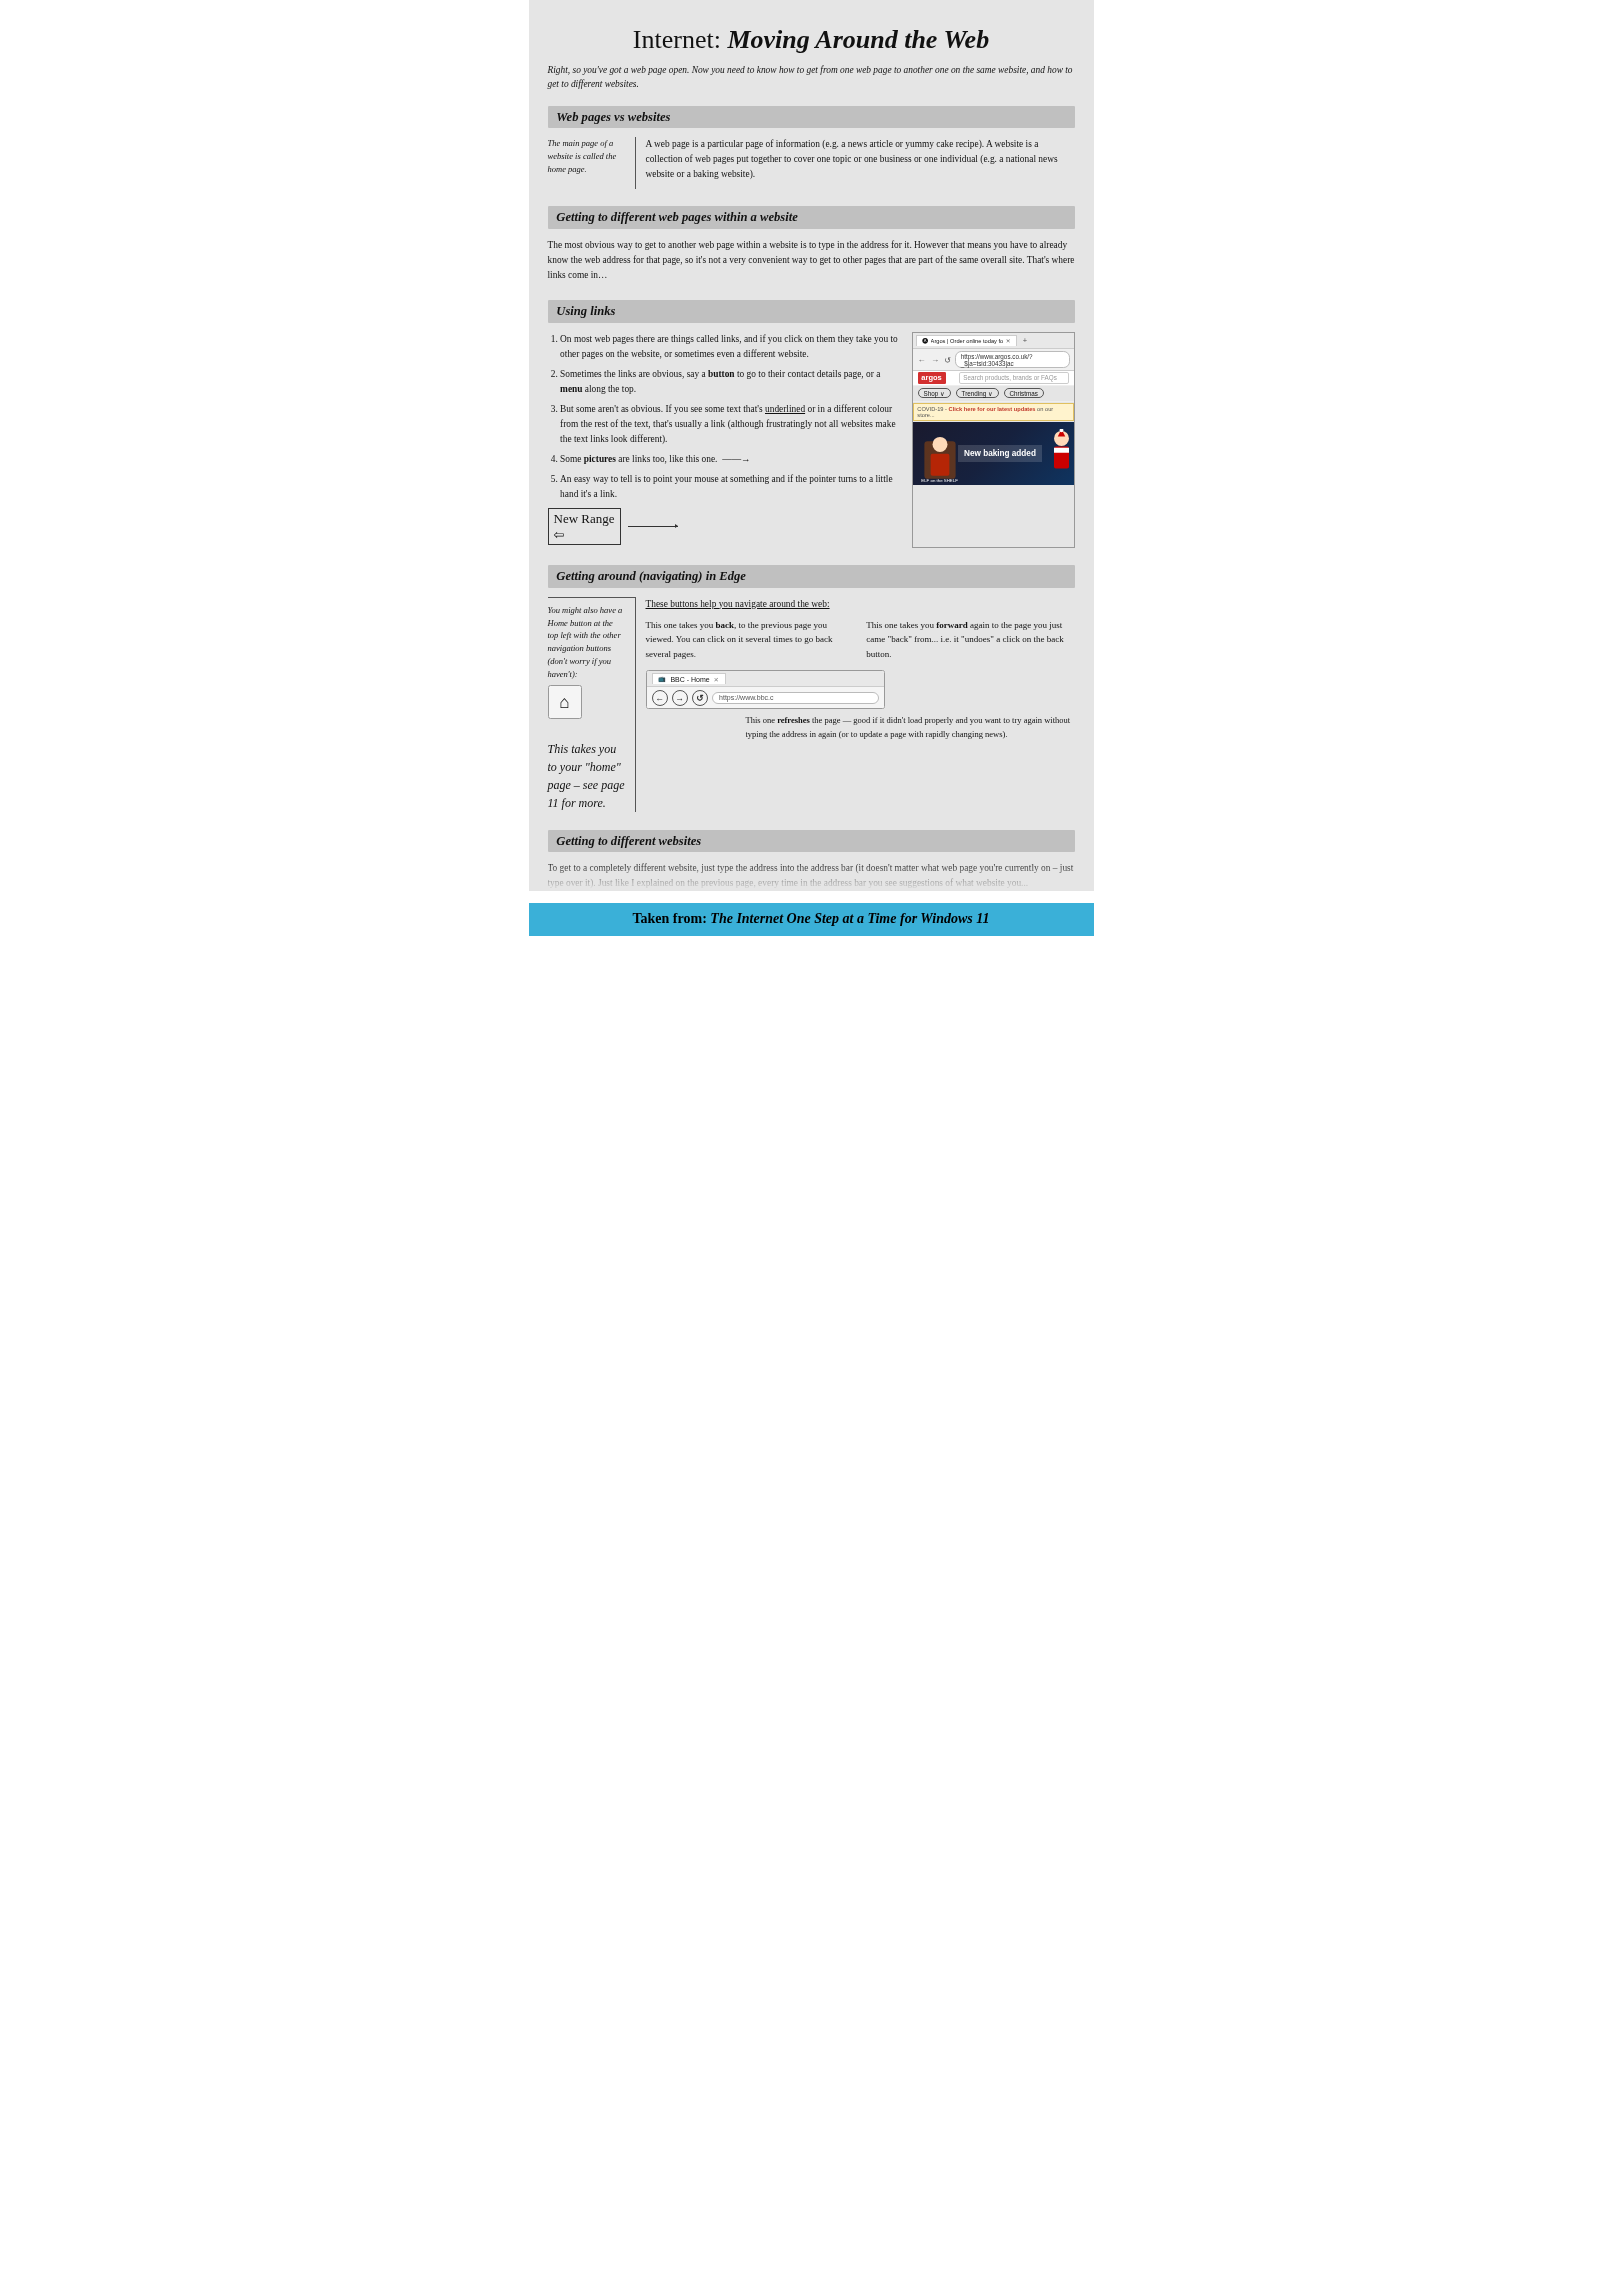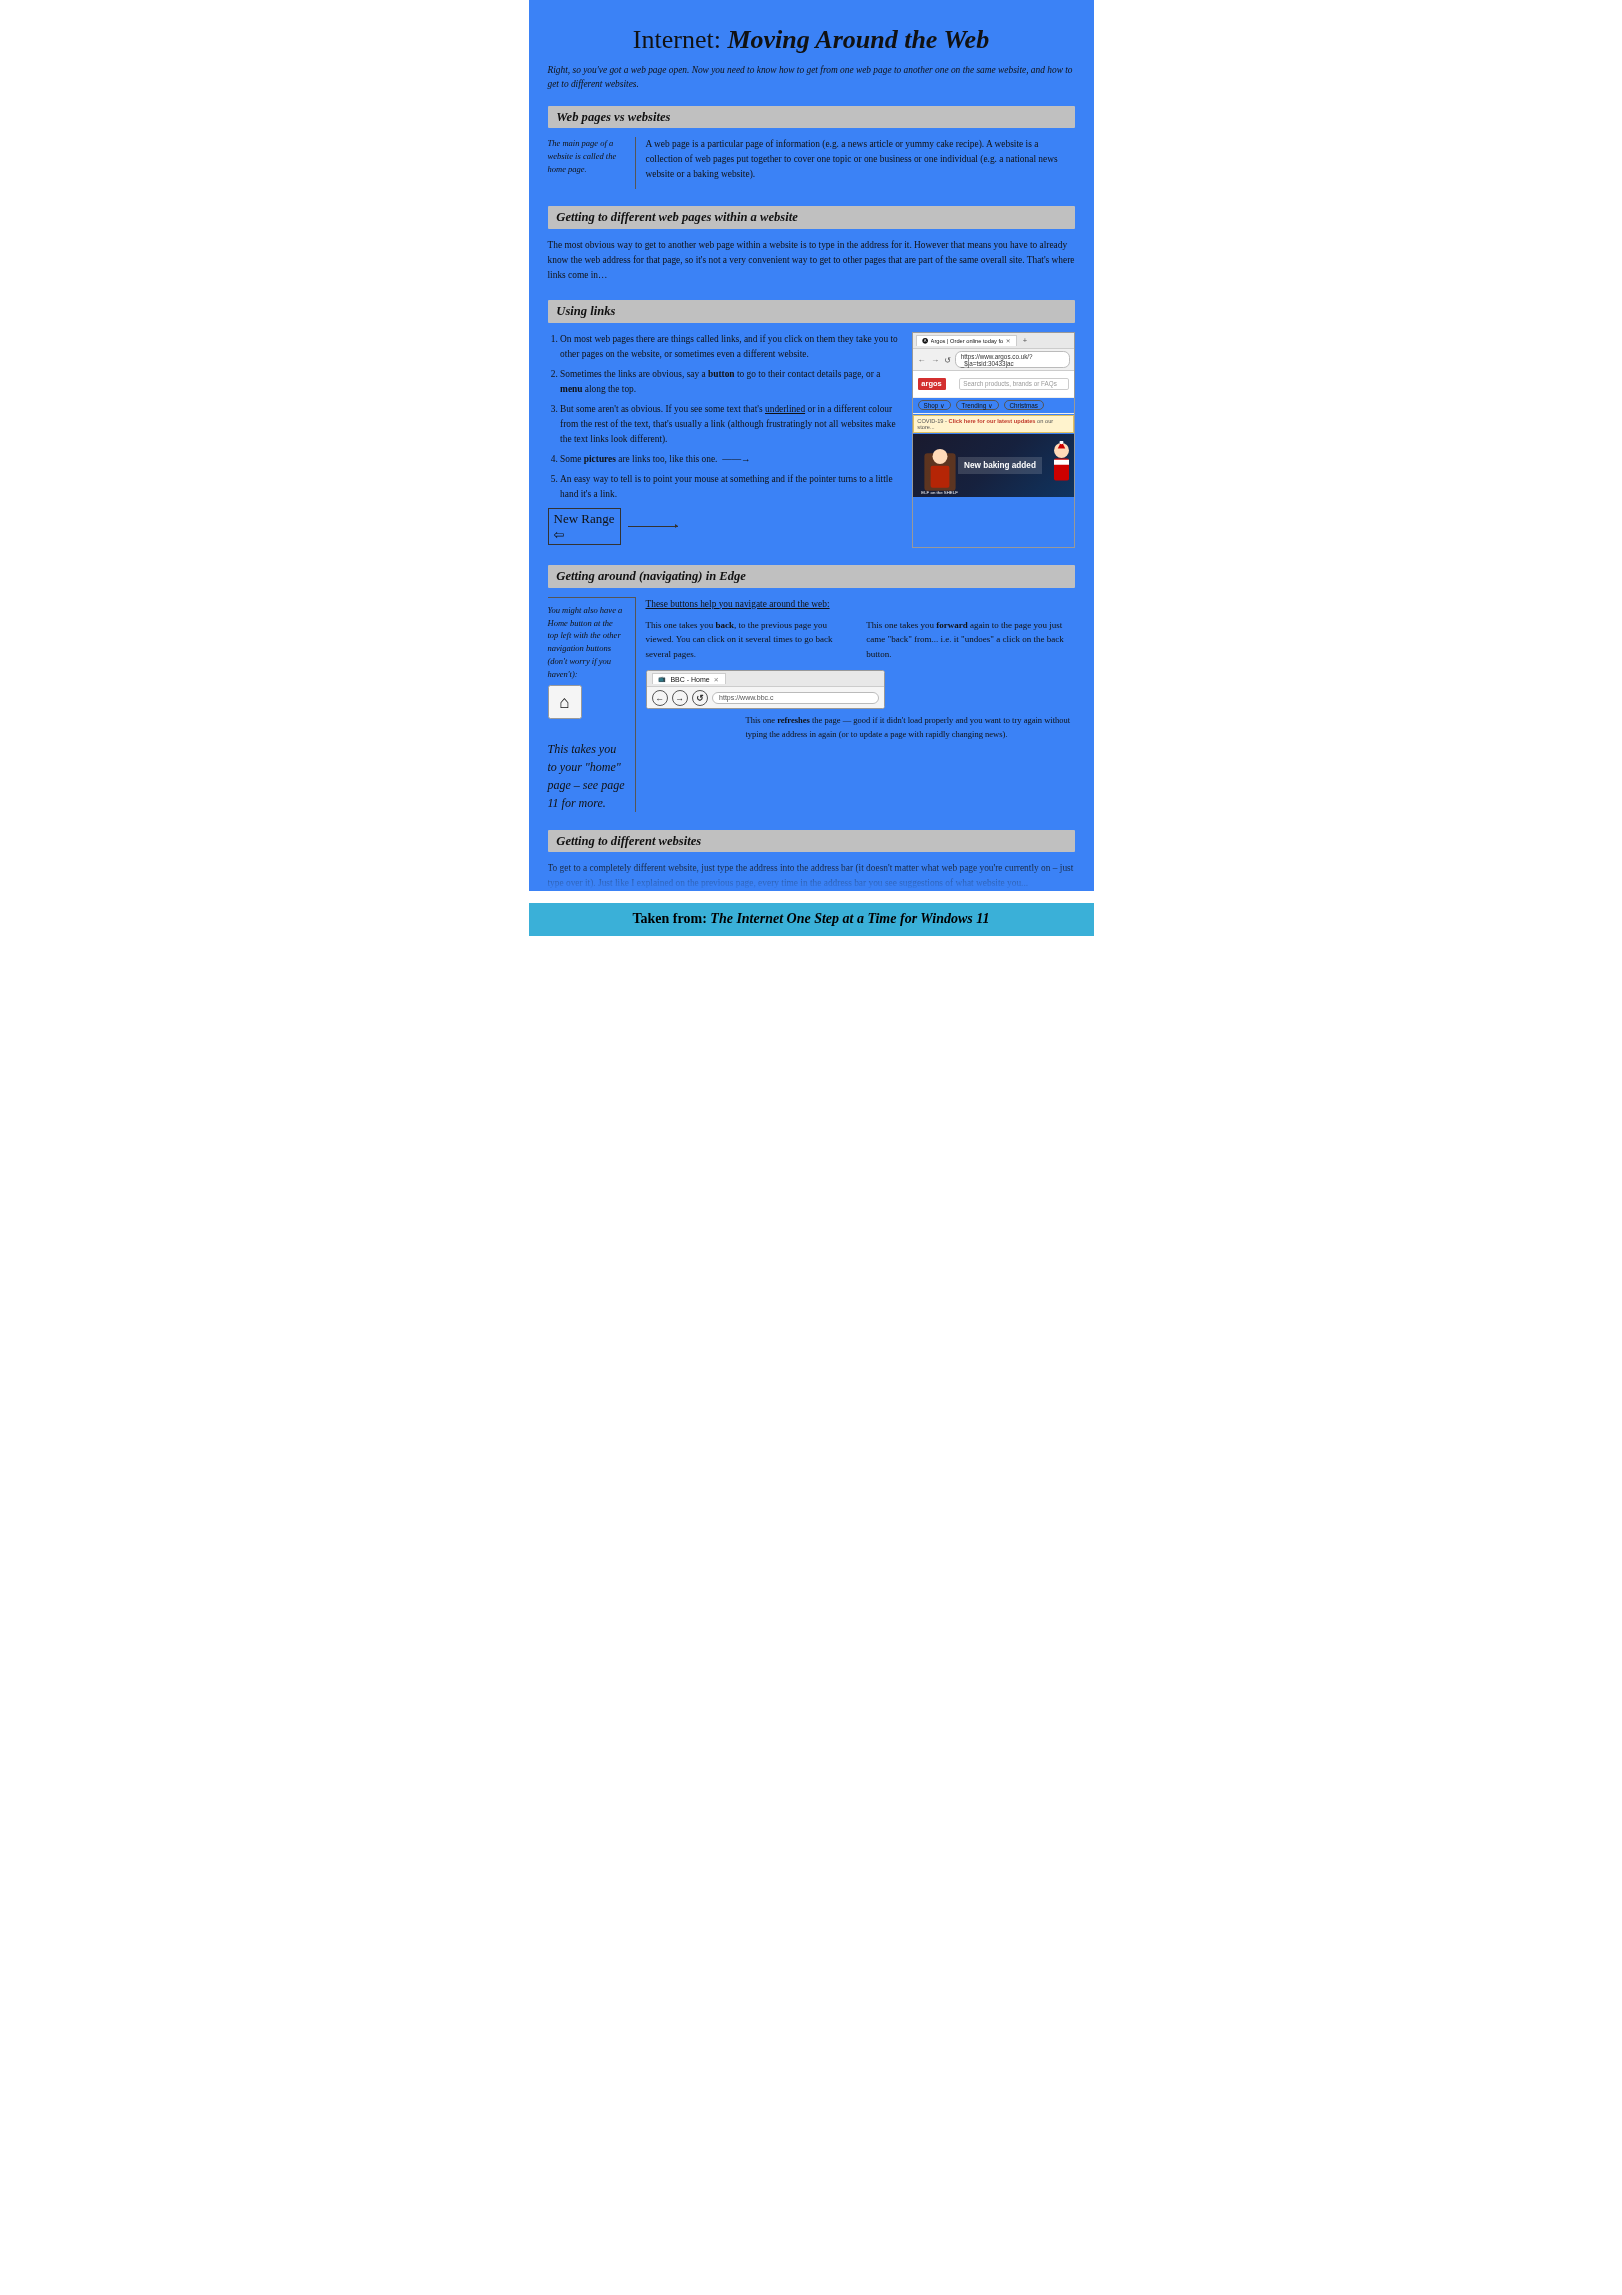--- a/index.html
+++ b/index.html
@@ -6,21 +6,21 @@
     body {
       background: #fff;
       font-family: Georgia, 'Times New Roman', serif;
       font-size: 9.4px;
       color: #111;
       width: 565px;
       margin: 0 auto;
     }
 
     .page-wrapper {
-      background: #3b82f6;
+      background: #e5e5e5;
       padding: 25px 19px 0 19px;
       position: relative;
     }
 
     
     .page-title {
       text-align: center;
       font-size: 26px;
       font-weight: normal;
       margin-bottom: 7.5px;
@@ -175,21 +175,21 @@
       background: #fff;
       border: 0.6px solid #bbb;
       border-radius: 6.3px;
       padding: 0.6px 5px;
       font-size: 6.3px;
       color: #333;
     }
 
     .argos-header {
       background: #fff;
-      padding: 7px 5px;
+      padding: 1px 5px;
       display: flex;
       align-items: center;
       gap: 13px;
     }
 
     .argos-logo {
       background: #d32f2f;
       color: #fff;
       font-weight: bold;
       font-size: 7.5px;

